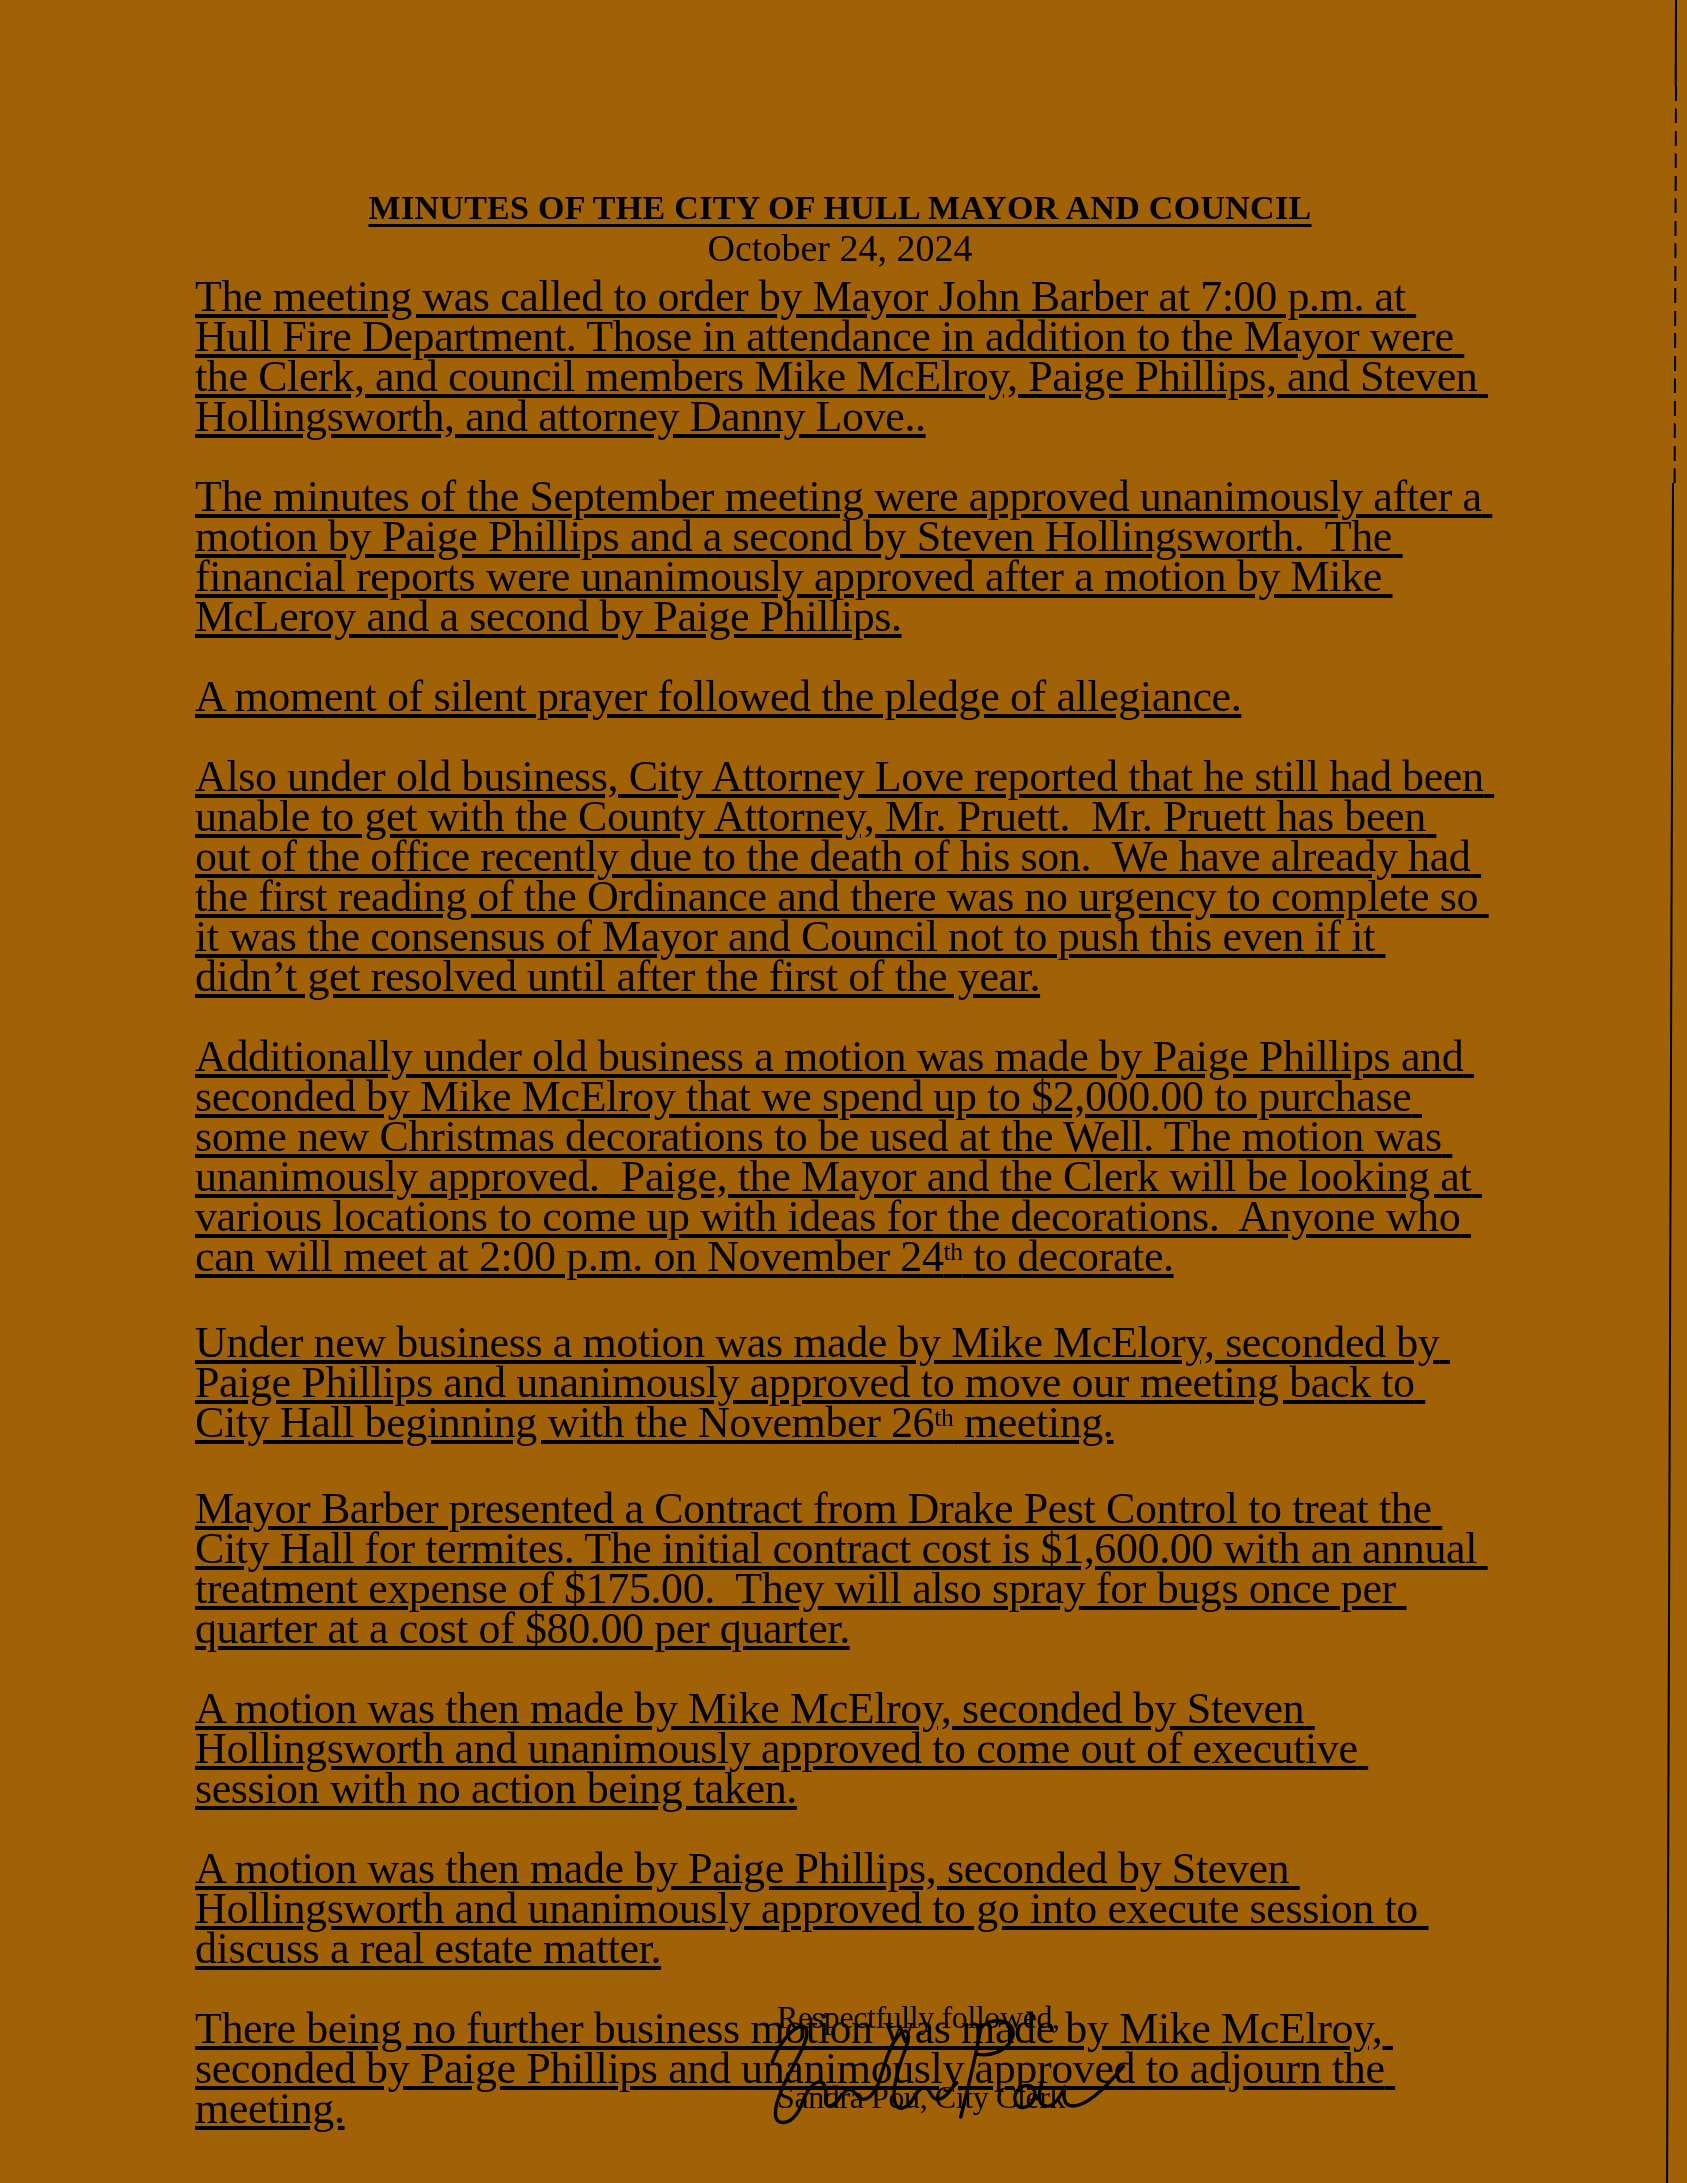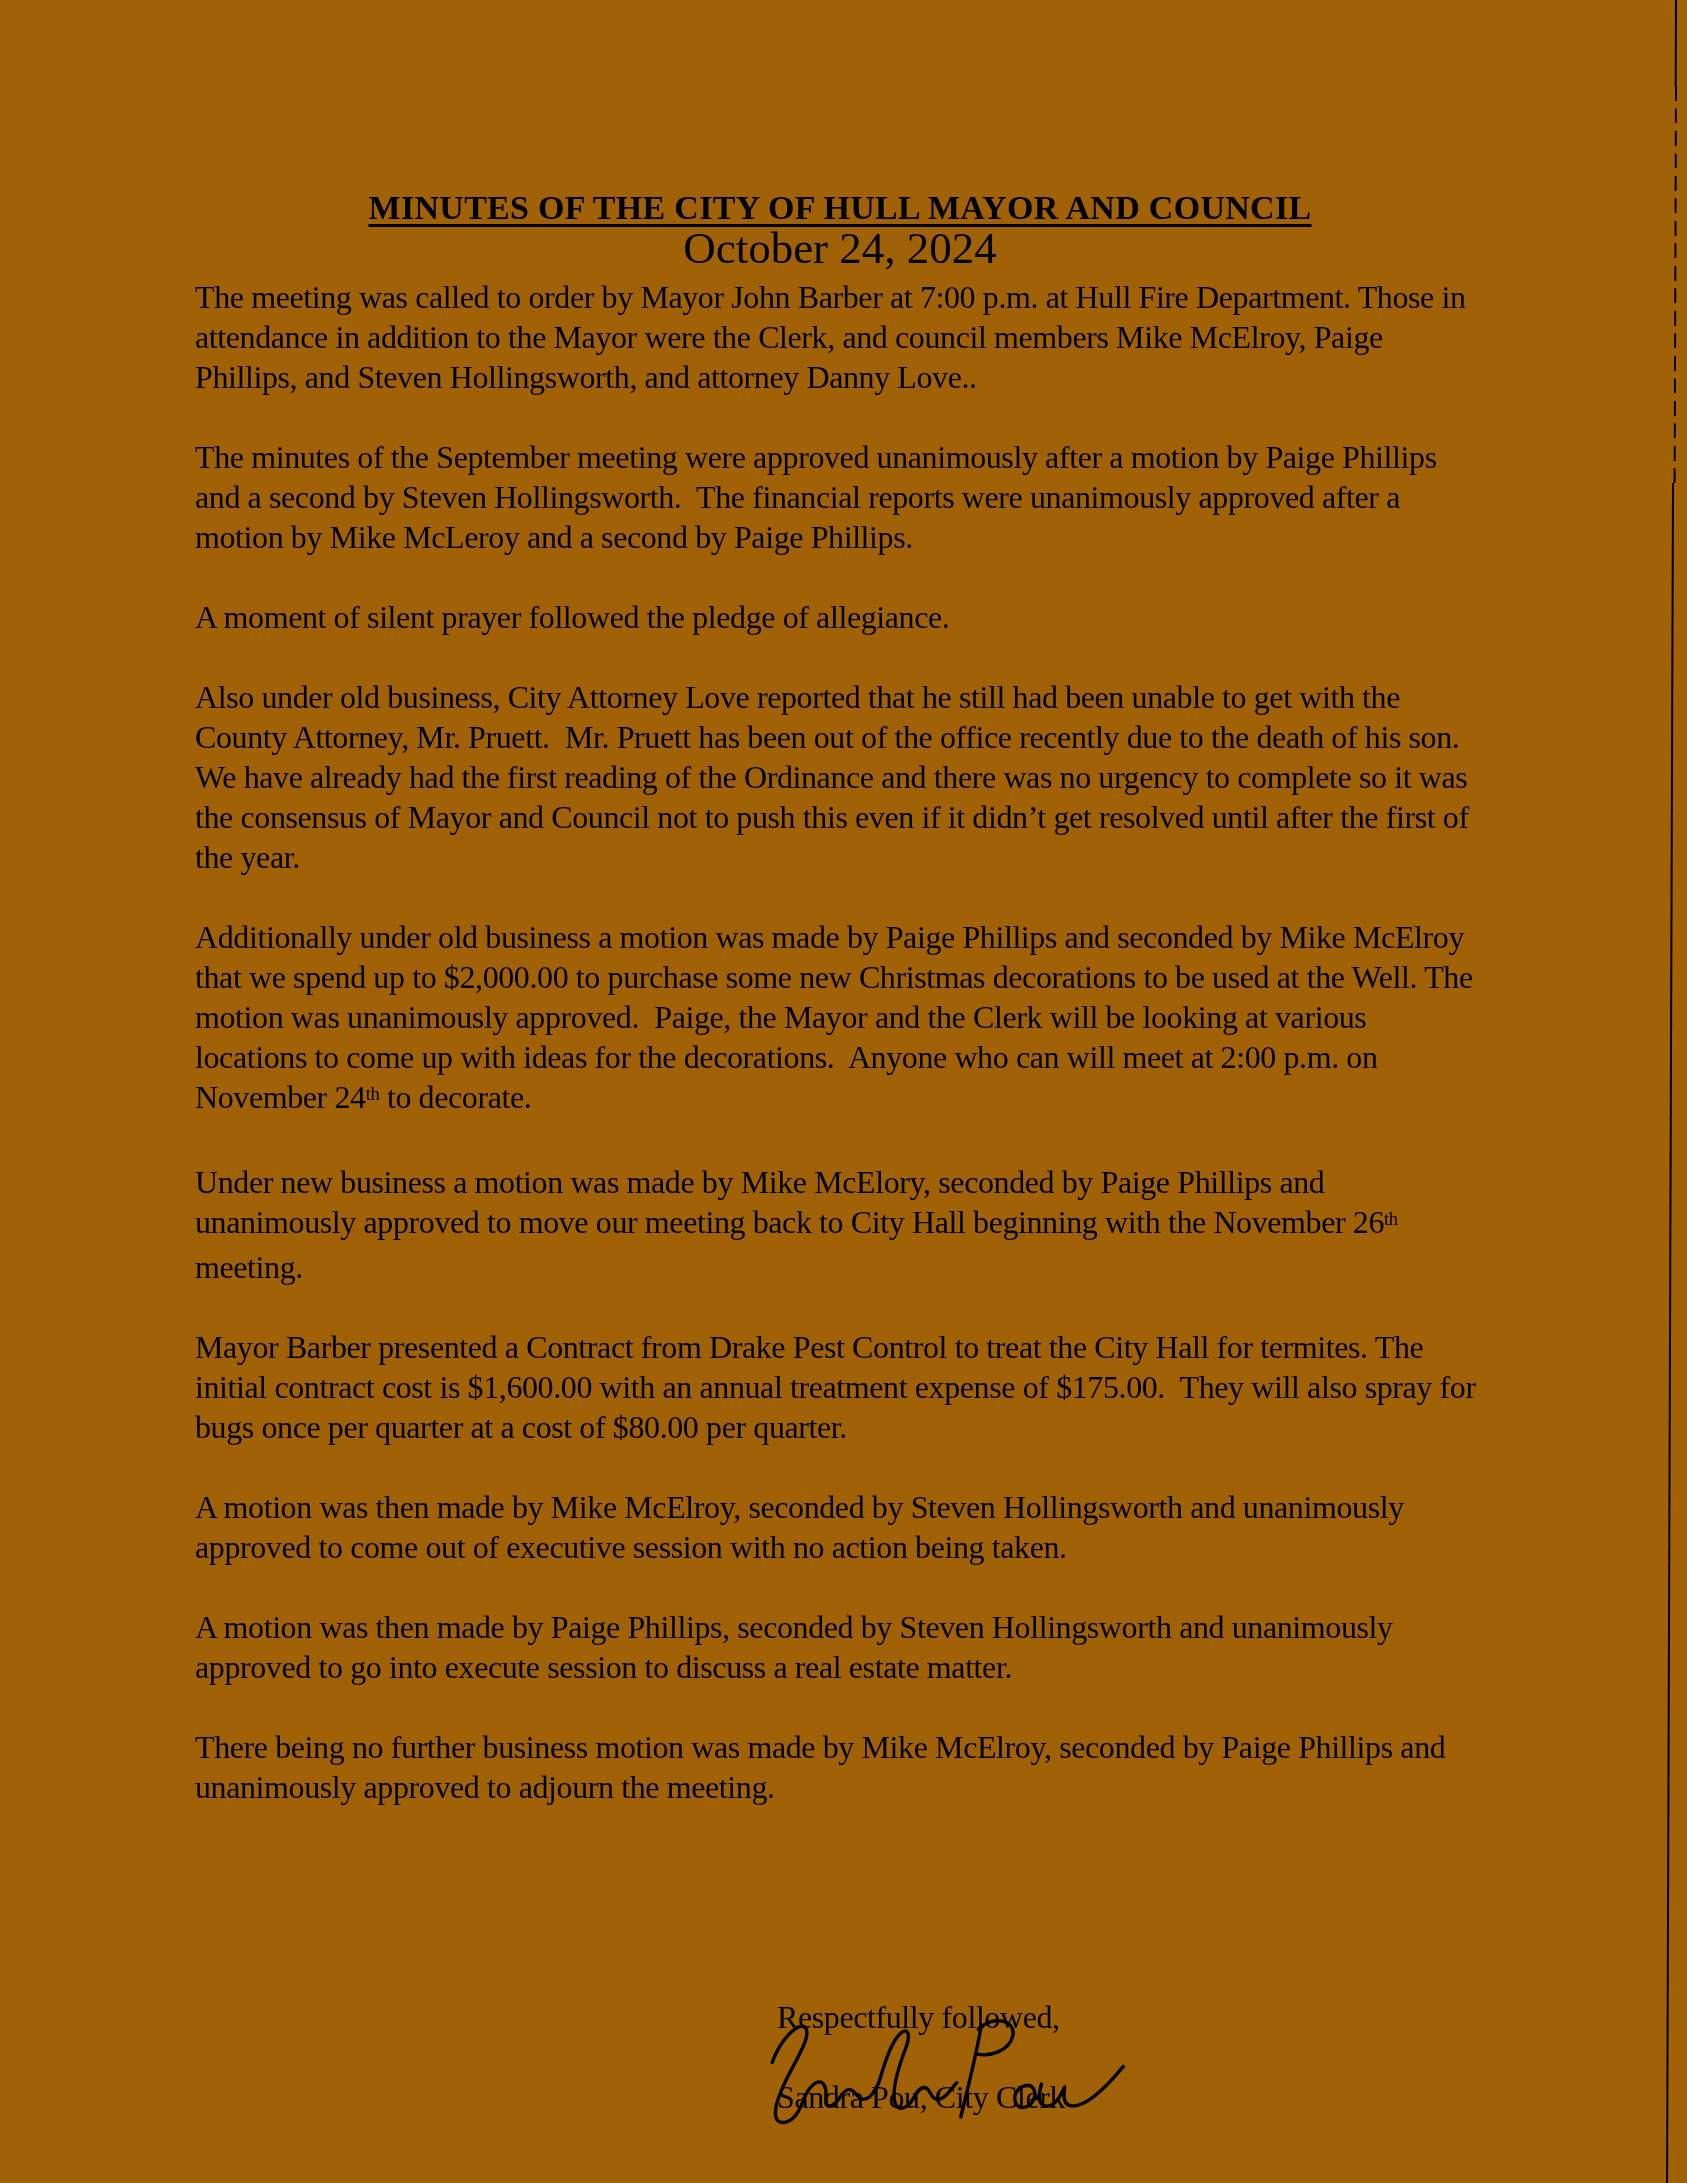--- a/index.html
+++ b/index.html
@@ -29,29 +29,30 @@
     line-height: 41px;
     font-weight: bold;
     text-decoration: underline;
     text-decoration-thickness: 2.6px;
     text-underline-offset: 4.6px;
     letter-spacing: 0.3px;
   }
   .doc-date {
     margin: 0 0 9.3px 0;
     text-align: center;
-    font-size: 45px;
+    font-size: 38px;
     line-height: 40px;
   }
   p.para {
     margin: 0 0 40px 0;
-    font-size: 32px;
+    font-size: 44px;
     line-height: 40px;
     letter-spacing: -0.4px;
     white-space: pre-wrap;
+    text-decoration: underline;
   }
   p.para .sup {
     font-size: 58%;
     position: relative;
     top: -0.45em;
   }
   .closing {
     position: absolute;
     left: 777px;
     top: 1997px;

